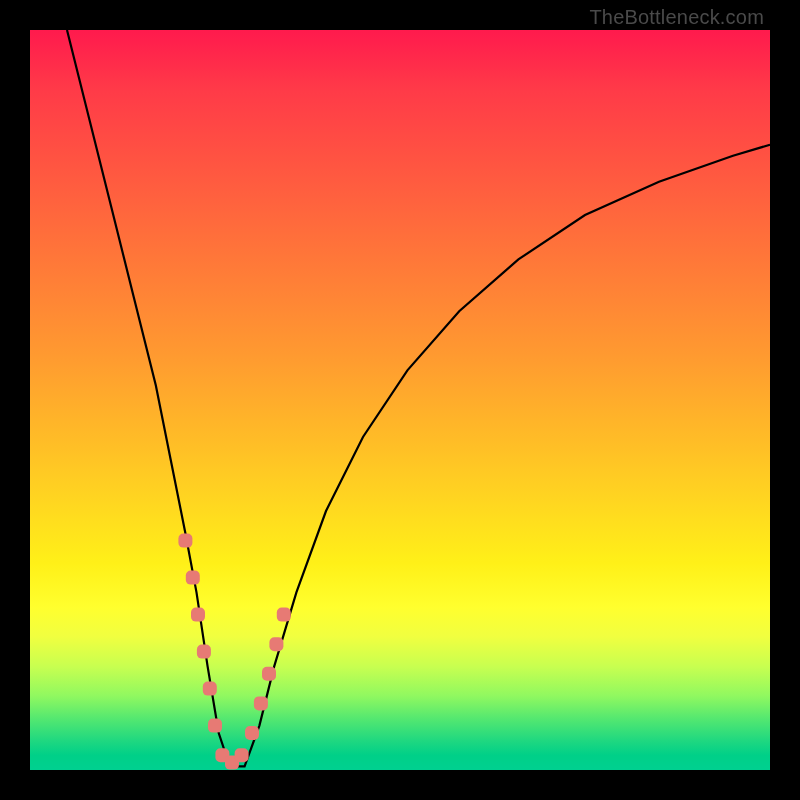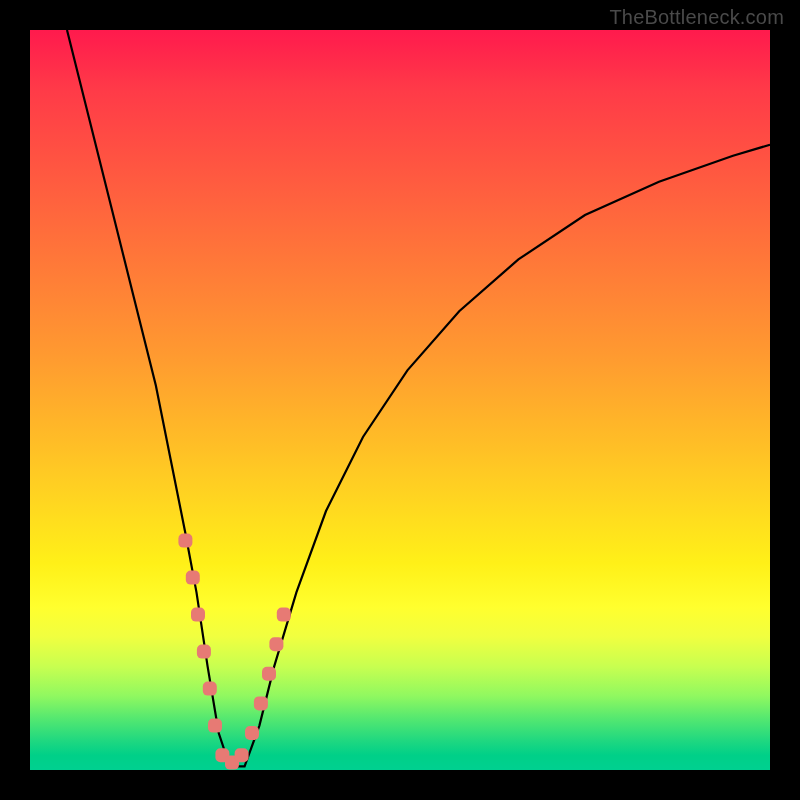--- a/index.html
+++ b/index.html
@@ -40,21 +40,21 @@
       #90f860 90%,
       #55e870 93%,
       #20d880 96%,
       #00d088 98%,
       #00d090 100%
     );
   }
   .watermark {
     position: absolute;
     top: 6px;
-    right: 16px;
+    right: 36px;
     color: #4a4a4a;
     font-size: 20px;
     font-weight: 500;
     letter-spacing: 0.2px;
   }
   svg.curve {
     position: absolute;
     top: 0;
     left: 0;
   }

